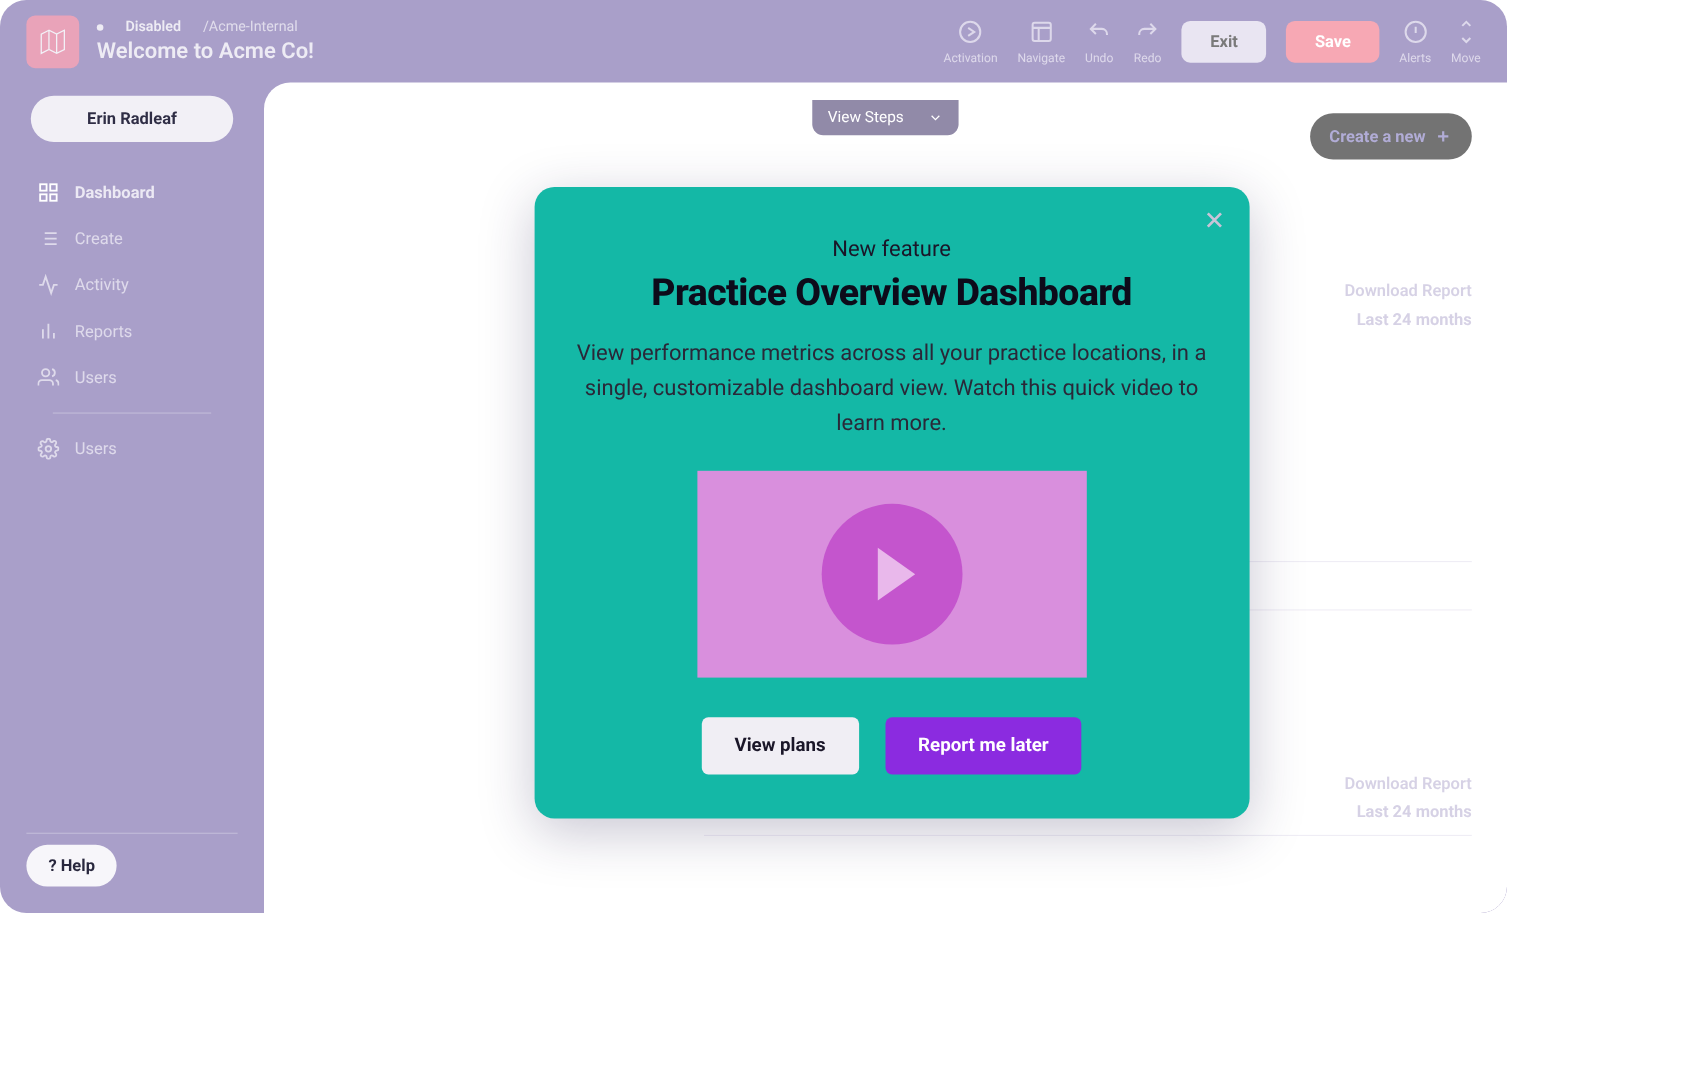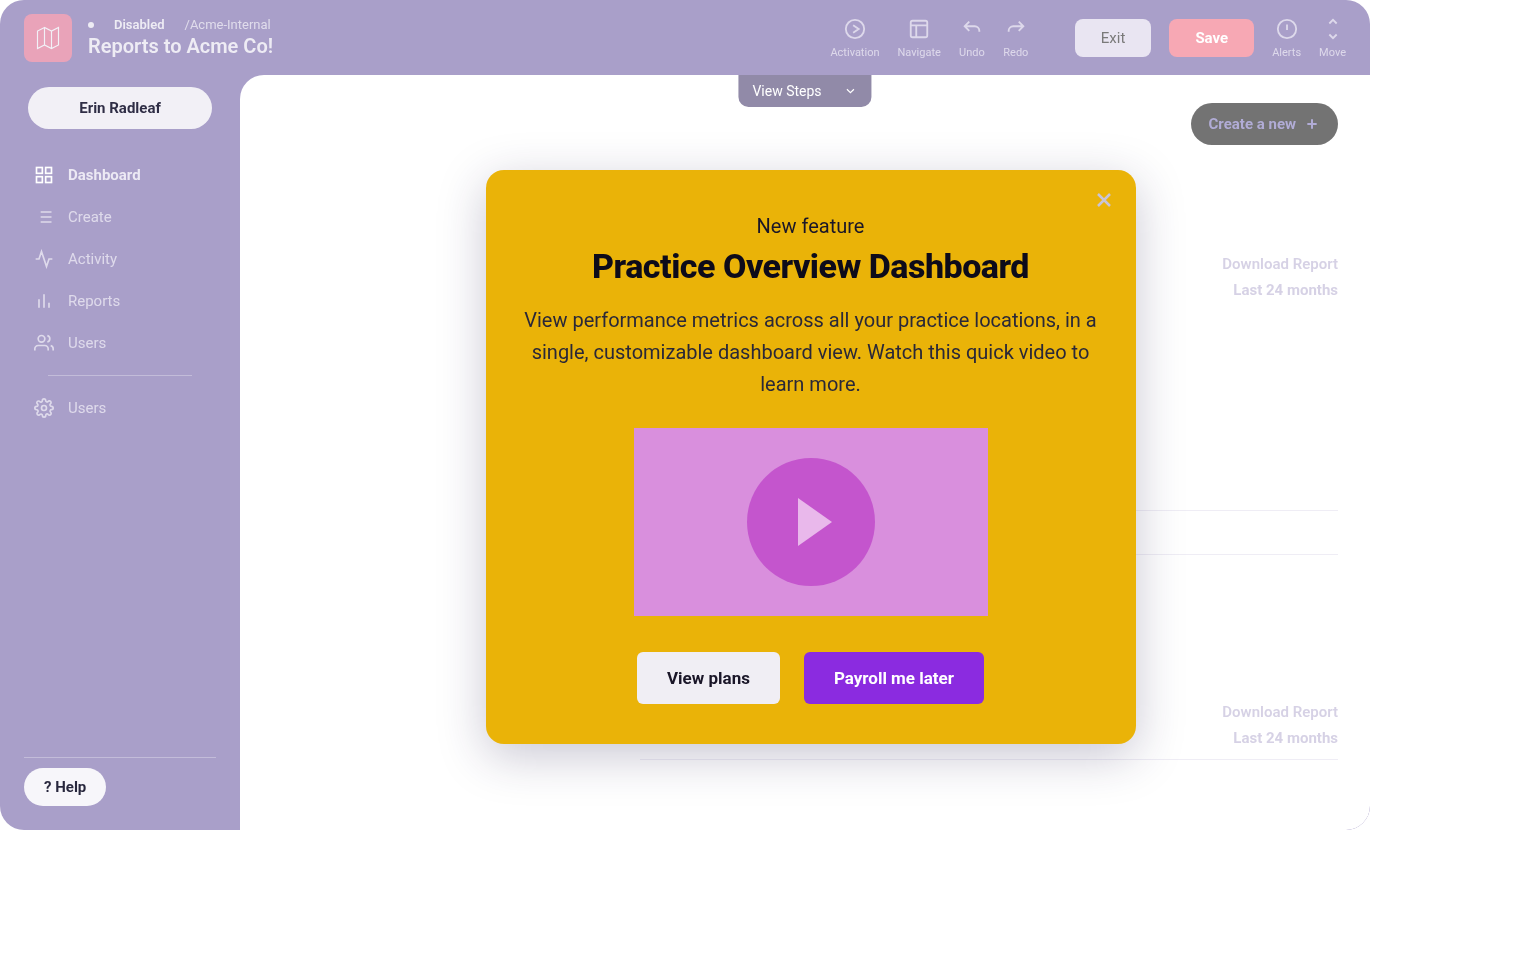--- a/index.html
+++ b/index.html
@@ -14,37 +14,37 @@
 .breadcrumb { font-size: 13px; display: flex; align-items: center; gap: 20px; }
 .breadcrumb .dot { width: 6px; height: 6px; border-radius: 50%; background: #fff; display: inline-block; }
 .breadcrumb-label { font-weight: 600; }
 .breadcrumb-path { opacity: 0.8; }
 .page-title { font-size: 20px; font-weight: 600; margin-top: 2px; }
 .topbar-actions { display: flex; align-items: center; gap: 18px; }
 .top-action { display: flex; flex-direction: column; align-items: center; gap: 4px; color: #e7e3f1; opacity: 0.85; cursor: pointer; }
 .top-action .icon { width: 26px; height: 26px; display:flex; align-items:center; justify-content:center; }
 .top-action svg { width: 22px; height: 22px; stroke: #e7e3f1; fill: none; stroke-width: 2; }
 .top-action span.lbl { font-size: 11px; }
-.btn-exit { background: #e9e5f2; color: #7a7a7a; padding: 10px 26px; border-radius: 8px; font-weight: 400; font-size: 15px; cursor: pointer; margin-left: 28px; }
+.btn-exit { background: #e9e5f2; color: #7a7a7a; padding: 10px 26px; border-radius: 8px; font-weight: 700; font-size: 15px; cursor: pointer; }
 .btn-save { background: #f7a8b4; color: #fff; padding: 10px 26px; border-radius: 8px; font-weight: 700; font-size: 15px; cursor: pointer; }
 
 .body-row { display: flex; height: calc(100% - 75px); }
 .sidebar { width: 240px; padding: 12px 0 24px; display: flex; flex-direction: column; }
 .user-pill { background: #fff; color: #1a1a2e; font-weight: 700; font-size: 15px; padding: 12px 24px; border-radius: 999px; margin: 0 28px 26px; text-align: center; opacity: 0.85; }
 .nav { display: flex; flex-direction: column; gap: 2px; padding: 0 24px; }
 .nav-item { display: flex; align-items: center; gap: 14px; padding: 10px 10px; color: #ece9f4; font-size: 15px; cursor: pointer; opacity: 0.8; border-radius: 8px; }
 .nav-item.active { font-weight: 700; opacity: 1; }
 .nav-item svg { width: 20px; height: 20px; stroke: #ece9f4; fill: none; stroke-width: 2; flex-shrink:0; }
 .nav-item.active svg { stroke: #fff; }
 .nav-divider { height: 1px; background: rgba(255,255,255,0.3); margin: 10px 24px; }
 .spacer { flex: 1; }
 .help-pill { background: #fff; color: #1a1a2e; font-weight: 700; font-size: 15px; padding: 10px 20px; border-radius: 999px; margin: 0 0 0 24px; width: fit-content; cursor: pointer; opacity: 0.9; }
 
 .main { flex: 1; background: #fff; border-top-left-radius: 24px; border-bottom-right-radius: 24px; padding: 28px 32px 28px 400px; position: relative; overflow: hidden; }
-.view-steps-tab { position: absolute; top: 0; left: 50%; transform: translateX(-50%); background: #918aa8; color: #fff; font-size: 14px; padding: 8px 14px; border-radius: 0 0 10px 10px; display: flex; align-items: center; gap: 22px; cursor: pointer; }
+.view-steps-tab { position: absolute; top: 16px; left: 50%; transform: translateX(-50%); background: #918aa8; color: #fff; font-size: 14px; padding: 8px 14px; border-radius: 0 0 10px 10px; display: flex; align-items: center; gap: 22px; cursor: pointer; }
 .view-steps-tab svg { width: 14px; height: 14px; stroke: #fff; fill:none; stroke-width:2; }
 
 .create-btn { background: #000000; color: #7269b5; font-weight: 700; font-size: 15px; padding: 12px 18px; border-radius: 999px; display: inline-flex; align-items: center; gap: 8px; float: right; cursor: pointer; }
 .create-btn svg { width: 16px; height: 16px; stroke: #7269b5; stroke-width: 3; fill: none; }
 
 .chart-card { margin-top: 110px; border-bottom: 1px solid #e3e0ee; padding-bottom: 16px; }
 .chart-top-labels { display:flex; flex-direction:column; align-items:flex-end; gap:8px; margin:8px 0 12px; }
 .chart-link { color: #b5add0; font-size: 15px; font-weight: 600; }
 .chart-sub { color: #b5add0; font-size: 15px; font-weight: 700; }
 .chart-body { height: 200px; position: relative; border-bottom: 1px solid #e3e0ee; }
@@ -57,21 +57,21 @@
 .legend { display:flex; justify-content:center; gap:20px; margin-top:12px; }
 .legend-item { display:flex; align-items:center; gap:6px; font-size:13px; color:#8b85a3; }
 .legend-sq { width:12px; height:12px; background:#c8c1ea; border-radius:2px; }
 .legend-dot { width:12px; height:12px; border:2px solid #f1a3b6; border-radius:50%; position:relative; }
 .legend-dot::before, .legend-dot::after { content:''; position:absolute; width:6px; height:2px; background:#f1a3b6; top:3px; }
 .legend-dot::before { left:-8px; } .legend-dot::after { right:-8px; }
 
 .chart-card-2 .chart-title-2 { color: #c1bbd6; font-size: 26px; font-weight:700; text-align:right; margin-right: 300px; }
 
 .overlay { position: absolute; inset: 0; background: rgba(170,160,200,0.0); display:flex; align-items:flex-start; justify-content:center; padding-top:95px; pointer-events:none; }
-.modal { width: 650px; background:#eab308; border-radius: 18px; box-shadow: 0 12px 48px rgba(40,30,80,0.25); padding: 44px 30px 40px; position:relative; pointer-events:auto;margin-left:11px; }
+.modal { width: 650px; background:#14b8a6; border-radius: 18px; box-shadow: 0 12px 48px rgba(40,30,80,0.25); padding: 44px 30px 40px; position:relative; pointer-events:auto;margin-left:11px; }
 .modal-close { position:absolute; top:18px; right:20px; width:24px; height:24px; cursor:pointer; color:#c9c4d8; }
 .modal-close svg { width:100%; height:100%; stroke:#c9c4d8; stroke-width:2.5; }
 .modal-eyebrow { text-align:center; color:#1a1628; font-size:20px; margin-bottom:8px; }
 .modal-title { text-align:center; color:#0d0b1a; font-size:34px; font-weight:800; margin-bottom:18px; letter-spacing:-0.5px; }
 .modal-body { text-align:center; color:#2a2838; font-size:20px; line-height:1.6; margin-bottom:28px; }
 .video-thumb { width:354px; height:188px; background:#d98fdd; margin:0 auto 36px; display:flex; align-items:center; justify-content:center; cursor:pointer; }
 .play-circle { width:128px; height:128px; background:#c455cd; border-radius:50%; display:flex; align-items:center; justify-content:center; }
 .play-tri { width:0; height:0; border-left:34px solid #e9b8eb; border-top:24px solid transparent; border-bottom:24px solid transparent; margin-left:8px; }
 .modal-actions { display:flex; justify-content:center; gap:24px; }
 .btn-secondary { background:#f0eef4; color:#1a1628; font-weight:700; font-size:17px; padding:16px 30px; border-radius:6px; cursor:pointer; }
@@ -88,21 +88,21 @@
       <svg viewBox="0 0 24 24" fill="none">
           <path d="M9 3L3 6v15l6-3 6 3 6-3V3l-6 3-6-3zM9 3v15M15 6v15"></path>
         </svg>
     </div>
     <div class="title-block">
       <div class="breadcrumb">
         <span class="dot"></span>
         <span class="breadcrumb-label">Disabled</span>
         <span class="breadcrumb-path">/Acme-Internal</span>
       </div>
-      <div class="page-title">Reports to Acme Co!</div>
+      <div class="page-title">Welcome to Acme Co!</div>
     </div>
     <div class="topbar-actions">
       <div class="top-action">
         <div class="icon">
             <svg viewBox="0 0 24 24">
               <circle cx="12" cy="12" r="10"></circle>
               <path d="M10 8l6 4-6 4"></path>
             </svg>
           </div>
         <span class="lbl">Activation</span>
@@ -292,19 +292,19 @@
           <div class="modal-eyebrow">New feature</div>
           <div class="modal-title">Practice Overview Dashboard</div>
           <div class="modal-body">View performance metrics across all your practice locations, in a single, customizable dashboard view. Watch this quick video to learn more.</div>
           <div class="video-thumb">
             <div class="play-circle">
               <div class="play-tri"></div>
             </div>
           </div>
           <div class="modal-actions">
             <div class="btn-secondary">View plans</div>
-            <div class="btn-primary">Payroll me later</div>
+            <div class="btn-primary">Report me later</div>
           </div>
         </div>
       </div>
     </div>
   </div>
 </div>
 
 </body></html>

